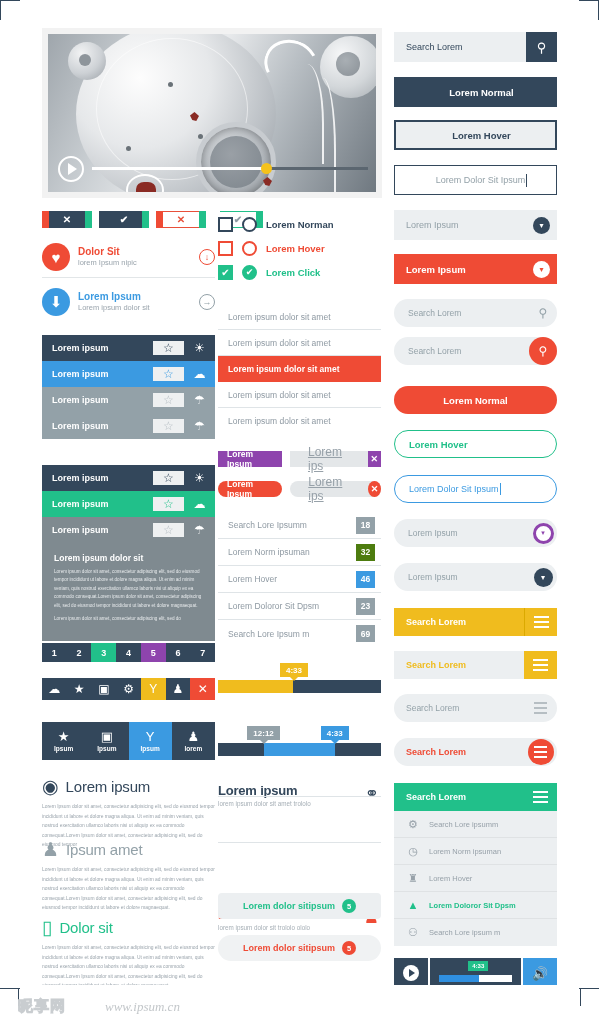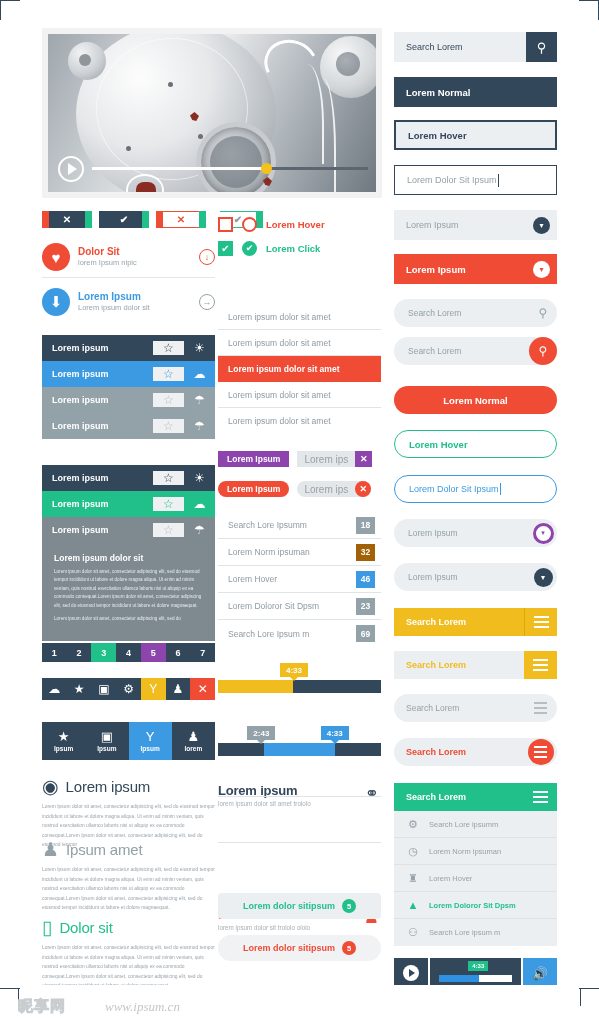--- a/index.html
+++ b/index.html
@@ -122,21 +122,21 @@
 
   .mlist .mrow { height:26px; display:flex; align-items:center; padding-left:10px;
     font-size:8.5px; color:#8e99a2; border-bottom:1px solid #dfe4e7; }
   .mlist .mrow.sel { background:#ef4b35; color:#fff; font-weight:bold; border-bottom:none; }
   .mlist .mrow:last-child { border-bottom:none; }
 
   .tagrow { display:flex; align-items:center; gap:8px; height:22px; }
   .tag { height:16px; padding:0 9px; display:flex; align-items:center; font-size:8.5px;
     font-weight:bold; color:#fff; }
   .tag-x { height:16px; display:flex; align-items:center; background:#e4e7e9; }
-  .tag-x span { padding:0 7px; font-size:10px; color:#97a1a9; }
+  .tag-x span { padding:0 18px; font-size:12px; color:#97a1a9;text-decoration:underline; }
   .tag-x i { width:17px; height:16px; display:flex; align-items:center; justify-content:center;
     font-style:normal; color:#fff; font-size:9px; font-weight:bold; }
 
   .blist .brow { height:27px; display:flex; align-items:center; padding-left:10px; padding-right:6px;
     font-size:8.5px; color:#8e99a2; border-bottom:1px solid #dfe4e7; }
   .blist .brow:last-child { border-bottom:none; }
   .badge { margin-left:auto; min-width:19px; height:17px; display:flex; align-items:center;
     justify-content:center; font-size:8.5px; font-weight:bold; color:#fff; padding:0 3px; }
 
   .sld { position:relative; width:163px; }
@@ -150,21 +150,21 @@
   .pr h4 { font-size:13px; font-weight:bold; letter-spacing:-.2px; }
   .pr p { font-size:6.3px; color:#a6afb6; margin-top:2px; }
   .pr .pg { position:absolute; right:2px; top:2px; font-size:17px; line-height:1; }
 
   .pill { width:163px; height:26px; background:#eceff1; border-radius:13px; display:flex;
     align-items:center; justify-content:center; gap:7px; font-size:9px; font-weight:bold; }
   .pill .n { width:14px; height:14px; border-radius:50%; color:#fff; font-size:7.5px;
     display:flex; align-items:center; justify-content:center; }
 
   
-  .rc { position:absolute; left:394px; width:163px; }
+  .rc { position:absolute; left:394px; width:163px;justify-content:center; }
   .r-sq { display:flex; height:30px; }
   .r-sq .f { flex:1; display:flex; align-items:center; padding-left:12px; font-size:9px; }
   .r-sq .b { width:31px; display:flex; align-items:center; justify-content:center; font-size:13px; }
   .r-btn { height:30px; display:flex; align-items:center; padding-left:12px; font-size:9.5px;
     font-weight:bold; }
   .r-rnd { height:28px; border-radius:14px; display:flex; align-items:center; }
   .r-rnd .f { flex:1; padding-left:14px; font-size:8.5px; }
   .r-rnd .b { width:28px; height:28px; border-radius:50%; display:flex; align-items:center;
     justify-content:center; font-size:12px; margin-right:0; }
   .r-pillbtn { height:28px; border-radius:14px; display:flex; align-items:center;
@@ -389,20 +389,25 @@
   <div class="art" style="top:918px">
     <div class="head">
       <span class="g" style="color:#21c08a">▯</span>
       <h3 style="color:#21c08a">Dolor sit</h3>
     </div>
     <p>Lorem Ipsum dolor sit amet, consectetur adipisicing elit, sed do eiusmod tempor incididunt ut labore et dolore magna aliqua. Ut enim ad minim veniam, quis nostrud exercitation ullamco laboris nisi ut aliquip ex ea commodo consequat.Lorem Ipsum dolor sit amet, consectetur adipisicing elit, sed do eiusmod tempor incididunt ut labore et dolore magnaequat.</p>
   </div>
 
   <div class="mid-col" style="top:212px">
     <div class="chk-row">
+      <span class="chk-sq"></span>
+      <span class="chk-ci"></span>
+      <span class="chk-lb">Lorem Norman</span>
+    </div>
+    <div class="chk-row">
       <span class="chk-sq" style="border-color:#ef4b35"></span>
       <span class="chk-ci" style="border-color:#ef4b35"></span>
       <span class="chk-lb" style="color:#ef4b35">Lorem Hover</span>
     </div>
     <div class="chk-row">
       <span class="chk-sq" style="border-color:#21c08a;background:#21c08a">✔</span>
       <span class="chk-ci" style="border-color:#21c08a;background:#21c08a">✔</span>
       <span class="chk-lb" style="color:#21c08a">Lorem Click</span>
     </div>
   </div>
@@ -434,21 +439,21 @@
     </div>
   </div>
 
   <div class="mid-col blist" style="top:512px">
     <div class="brow">
       <span>Search Lore Ipsumm</span>
       <span class="badge" style="background:#93a1a8">18</span>
     </div>
     <div class="brow">
       <span>Lorem Norm ipsuman</span>
-      <span class="badge" style="background:#a16207">32</span>
+      <span class="badge" style="background:#4d7c0f">32</span>
     </div>
     <div class="brow">
       <span>Lorem Hover</span>
       <span class="badge" style="background:#3b9ae1">46</span>
     </div>
     <div class="brow">
       <span>Lorem Doloror Sit Dpsm</span>
       <span class="badge" style="background:#93a1a8">23</span>
     </div>
     <div class="brow">
@@ -460,21 +465,21 @@
   <div class="mid-col sld" style="top:680px">
     <div class="bub" style="background:#f0bc1e;left:38%">4:33</div>
     <div class="track">
       <span style="width:46%;background:#f0bc1e;display:block"></span>
     </div>
   </div>
   <style>.sld .bub[style*="f0bc1e"]:after{border-top-color:#f0bc1e;}
   .sld .bub.lo:after{border-top-color:#93a1a8;} .sld .bub.hi:after{border-top-color:#3b9ae1;}</style>
 
   <div class="mid-col sld" style="top:730px">
-    <div class="bub lo" style="background:#93a1a8;left:18%">2:43</div>
+    <div class="bub lo" style="background:#93a1a8;left:18%">12:12</div>
     <div class="bub hi" style="background:#3b9ae1;left:63%">4:33</div>
     <div class="track">
       <span style="width:28%;display:block"></span>
       <span style="width:44%;background:#3b9ae1;display:block"></span>
     </div>
   </div>
 
   <div class="mid-col pr" style="top:757px">
     <h4 style="color:#33475b">Lorem ipsum</h4>
     <p>lorem ipsum dolor sit amet trololo</p>

